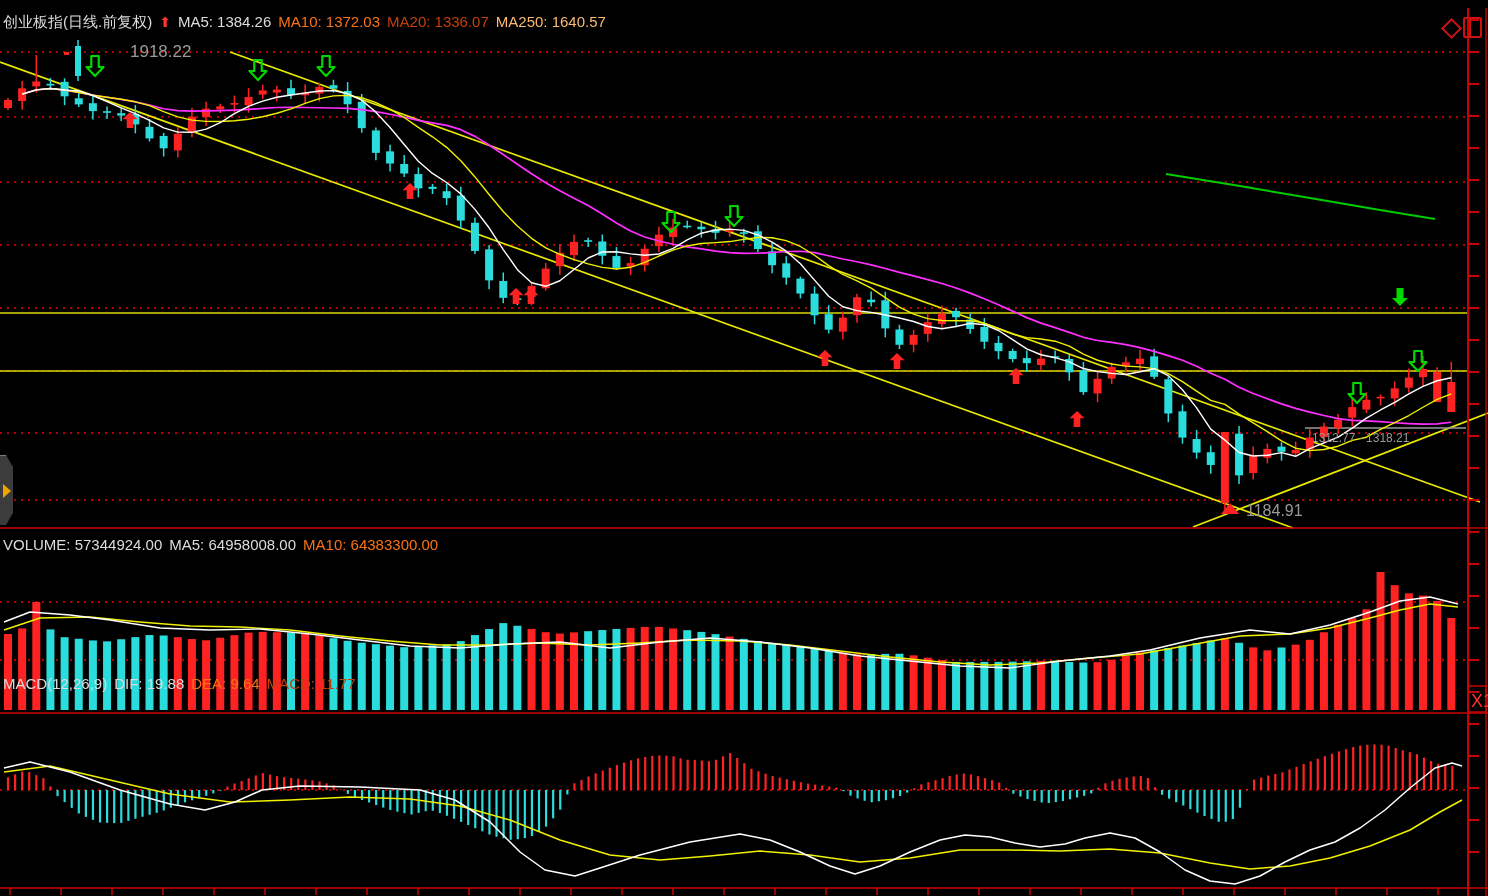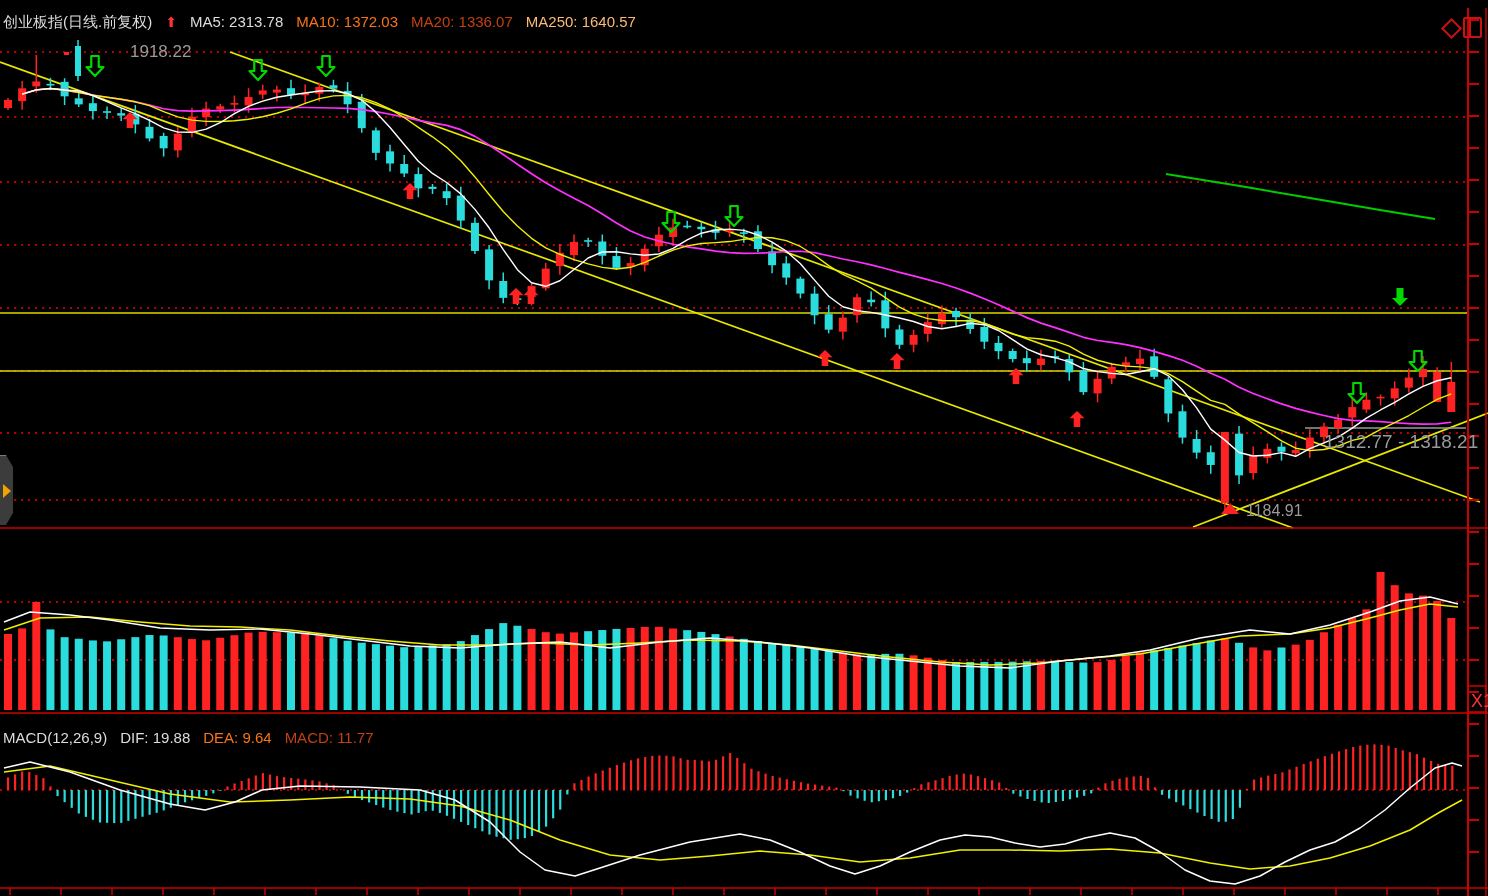--- a/index.html
+++ b/index.html
@@ -11,21 +11,21 @@
   #topbar .smudge{position:absolute;top:0;height:8px;left:30px;width:1000px;
      background:repeating-linear-gradient(90deg,transparent 0 16px,rgba(70,70,70,.55) 16px 19px,transparent 19px 26px,rgba(70,70,70,.45) 26px 29px,transparent 29px 64px);}
   #topbar .smudge2{position:absolute;top:0;height:8px;left:1040px;width:180px;
      background:repeating-linear-gradient(90deg,transparent 0 10px,rgba(70,70,70,.5) 10px 13px,transparent 13px 22px);}
   .tb-btn{position:absolute;top:0;height:7px;background:#dcdcdc;border:1px solid #999;border-top:none;}
   .tb-btn .red{position:absolute;left:4px;right:4px;top:2px;height:3px;
      background:repeating-linear-gradient(90deg,#e05050 0 4px,transparent 4px 8px);}
   .tb-white{position:absolute;left:2px;top:0;width:26px;height:6px;background:#fff;border:1px solid #888;}
   svg{position:absolute;left:0;top:0;}
   .ovl{position:absolute;white-space:nowrap;}
-  .hdr{display:flex;gap:13px;align-items:baseline;font-size:15px;}
+  .hdr{display:flex;gap:7px;align-items:baseline;font-size:15px;}
   .white{color:#dcdcdc}.yellow{color:#f97316}.magenta{color:#c2410c}.green{color:#fdba74}
   .gray{color:#9a9a9a}
   .redtxt{color:#ff3333}
   
   #lefttab{position:absolute;left:0;top:455px;width:13px;height:70px;background:#3c3c3c;
            border:1px solid #7a7a7a;border-left:none;border-radius:0 7px 7px 0;
            clip-path:polygon(0 0,6px 0,13px 12px,13px 58px,6px 70px,0 70px);}
   #lefttab .tri{position:absolute;left:3px;top:28px;width:0;height:0;
      border-left:8px solid #f0a400;border-top:7px solid transparent;border-bottom:7px solid transparent;}
   
@@ -671,32 +671,37 @@
       <path d="M 1077 411 L 1084.5 418.2 L 1080.3 418.2 L 1080.3 427 L 1073.7 427 L 1073.7 418.2 L 1069.5 418.2 Z" fill="#ff2222" stroke-linejoin="round"></path>
       <path d="M 1221 514 L 1239 514 L 1230 503 Z" fill="#ff2222"></path>
       <line x1="78" y1="40" x2="78" y2="81" stroke="#2adcdc" stroke-width="1.5"></line>
       <rect x="75" y="46" width="6" height="30" fill="#2adcdc"></rect>
       <rect x="64" y="52" width="5" height="3" fill="#ff2222"></rect>
     </svg>
 
   <div class="ovl hdr" style="left:3px;top:13px;">
     <span class="white" style="font-size:15px;">创业板指(日线.前复权)</span>
     <span class="redtxt" style="font-size:14px;">⬆</span>
-    <span class="white">MA5: 2313.78</span>
+    <span class="white">MA5: 1384.26</span>
     <span class="yellow">MA10: 1372.03</span>
     <span class="magenta">MA20: 1336.07</span>
     <span class="green">MA250: 1640.57</span>
   </div>
 
   <div class="ovl gray" style="left:114px;top:42px;font-size:17px;margin-left:16px;">1918.22</div>
   <div class="ovl gray" style="left:1246px;top:502px;font-size:16px;text-align:right;">1184.91</div>
-  <div class="ovl gray" style="left:1312px;top:431px;font-size:19px;margin-left:12px;">1312.77 - 1318.21</div>
-
-
-  <div class="ovl hdr" style="left:3px;top:729px;align-items:flex-end;">
+  <div class="ovl gray" style="left:1312px;top:431px;font-size:12px;">1312.77 - 1318.21</div>
+
+  <div class="ovl hdr" style="left:3px;top:536px;">
+    <span class="white">VOLUME: 57344924.00</span>
+    <span class="white">MA5: 64958008.00</span>
+    <span class="yellow">MA10: 64383300.00</span>
+  </div>
+
+  <div class="ovl hdr" style="left:3px;top:675px;align-items:flex-end;">
     <span class="white">MACD(12,26,9)</span>
     <span class="white">DIF: 19.88</span>
     <span class="yellow">DEA: 9.64</span>
     <span class="magenta">MACD: 11.77</span>
   </div>
 
   <div class="ovl redtxt" style="left:1471px;top:691px;font-size:18px;">X1</div>
 
   <div id="diamond"></div>
   <div id="splitwin"></div>

